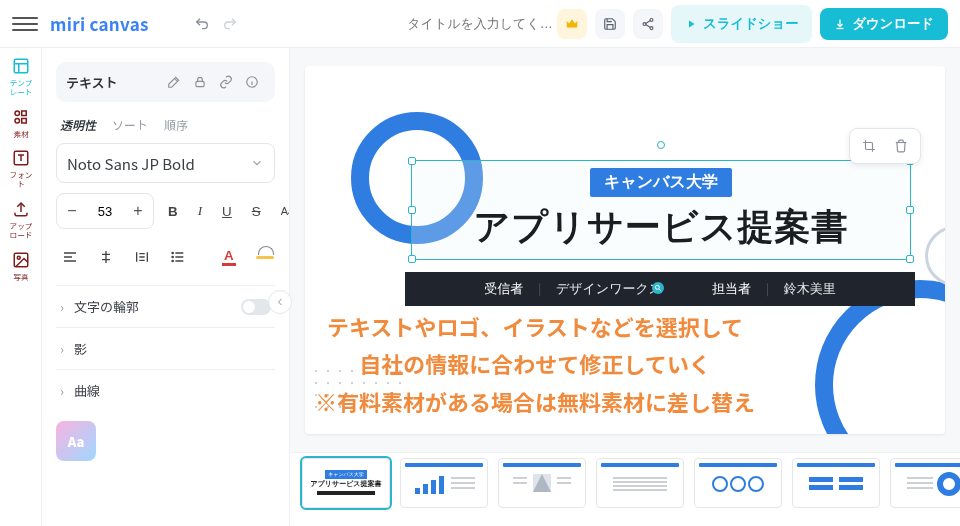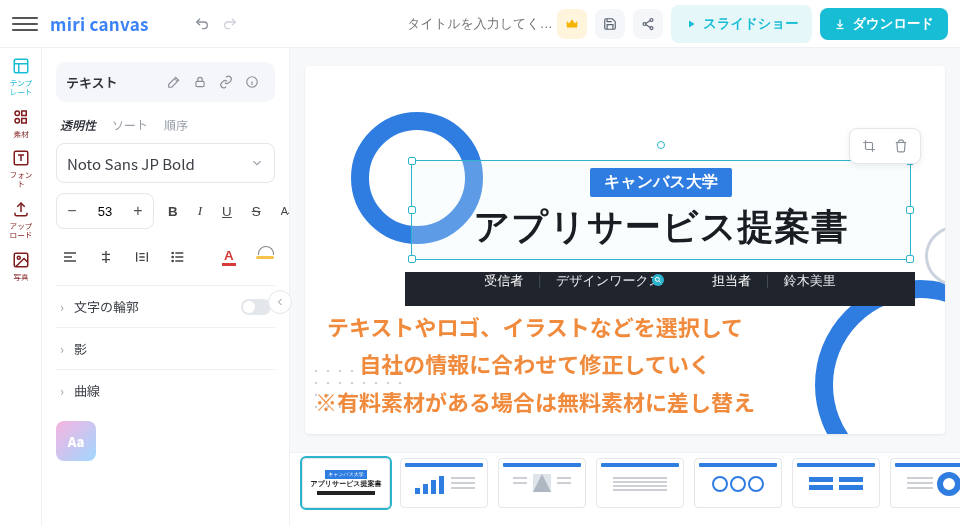--- a/index.html
+++ b/index.html
@@ -151,21 +151,21 @@
   .sel-box .hnd.r{right:-4px;top:calc(50% - 4px);}
   .sel-box .rot{position:absolute;left:calc(50% - 4px);top:-20px;width:8px;height:8px;border:1px solid #2bb4cc;border-radius:50%;background:#fff;}
   .pill{
     display:inline-block; background:#2f7de1; color:#fff; padding:4px 14px; font-size:16px;
     font-weight:700; border-radius:2px; margin-bottom:6px;
   }
   .title-text{ font-size:36px; font-weight:900; color:#1a1d22; letter-spacing:1px;}
   .sel-inner{ position:absolute; inset:6px; display:flex; flex-direction:column; align-items:center; justify-content:center;}
   .bar{
     position:absolute; left:100px; right:30px; top:206px; height:34px;
-    background:#20242c; color:#fff; font-size:13px; display:flex; justify-content:center; gap:10px;
+    background:#20242c; color:#fff; font-size:13px; display:flex; align-items:center; justify-content:center; gap:10px;
   }
   .bar .l{ color:#fff;}
   .bar .sep{ color:#4e5560;}
   .bar .val{ color:#e6e8ec; position:relative;}
   .zoom-dot{position:absolute; right:-2px; top:2px; width:12px;height:12px;border-radius:50%;background:#2bb4cc;display:flex;align-items:center;justify-content:center;}
 
   .float-tools{
     position:absolute; top:80px; left:calc(50% + 260px); transform:translateX(-50%);
     display:flex; gap:6px; background:#fff; border:1px solid #e3e6ea; border-radius:8px;
     padding:4px 6px; box-shadow:0 2px 6px rgba(0,0,0,.08); z-index:3;

